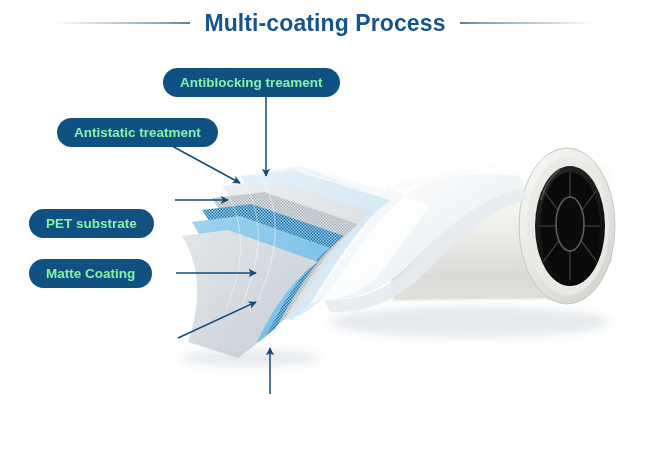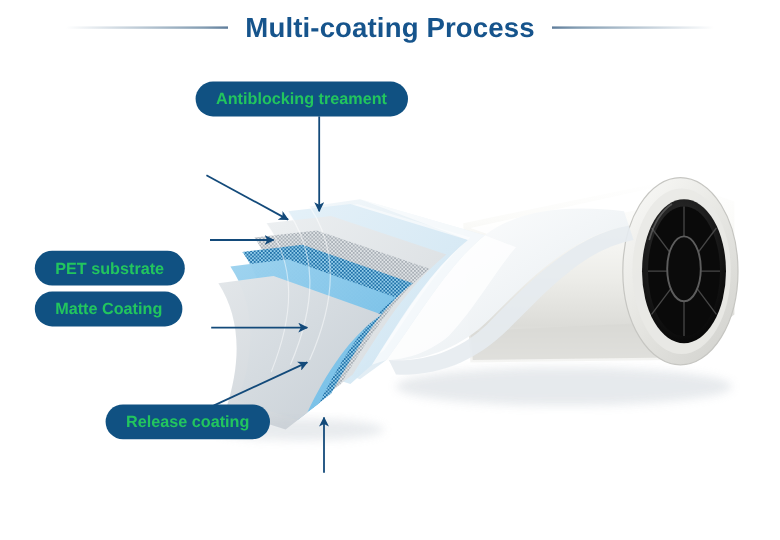--- a/index.html
+++ b/index.html
@@ -51,21 +51,21 @@
   
   .pill {
     position: absolute;
     display: flex;
     align-items: center;
     justify-content: center;
     height: 29px;
     padding: 12px 17px;
     border-radius: 15px;
     background: #105182;
-    color: #22c55e;
+    color: #86efac;
     font-size: 13.5px;
     font-weight: bold;
     white-space: nowrap;
     box-sizing: border-box;
   }
 
   
   #connectors {
     position: absolute;
     left: 0; top: 0;
@@ -250,27 +250,27 @@
       <line x1="176" y1="273" x2="256" y2="273"></line>
       <line x1="178" y1="338" x2="256" y2="302"></line>
       <line x1="270" y1="394" x2="270" y2="348"></line>
     </g>
   </svg>
 
   <div class="pill" style="left:163px; top:68px;">
     <span>Antiblocking treament</span>
   </div>
 
+  <div class="pill" style="left:57px; top:118px;">
+    <span>Antistatic treatment</span>
+  </div>
 
   <div class="pill" style="left:29px; top:186px;margin-top:23px;">
     <span>PET substrate</span>
   </div>
 
-  <div class="pill" style="left:29px; top:243px;">
+  <div class="pill" style="left:29px; top:259px;">
     <span>Matte Coating</span>
   </div>
 
-  <div class="pill" style="left:88px; top:337px;">
-    <span>Release coating</span>
-  </div>
 
 
 </div>
 
 </body></html>

